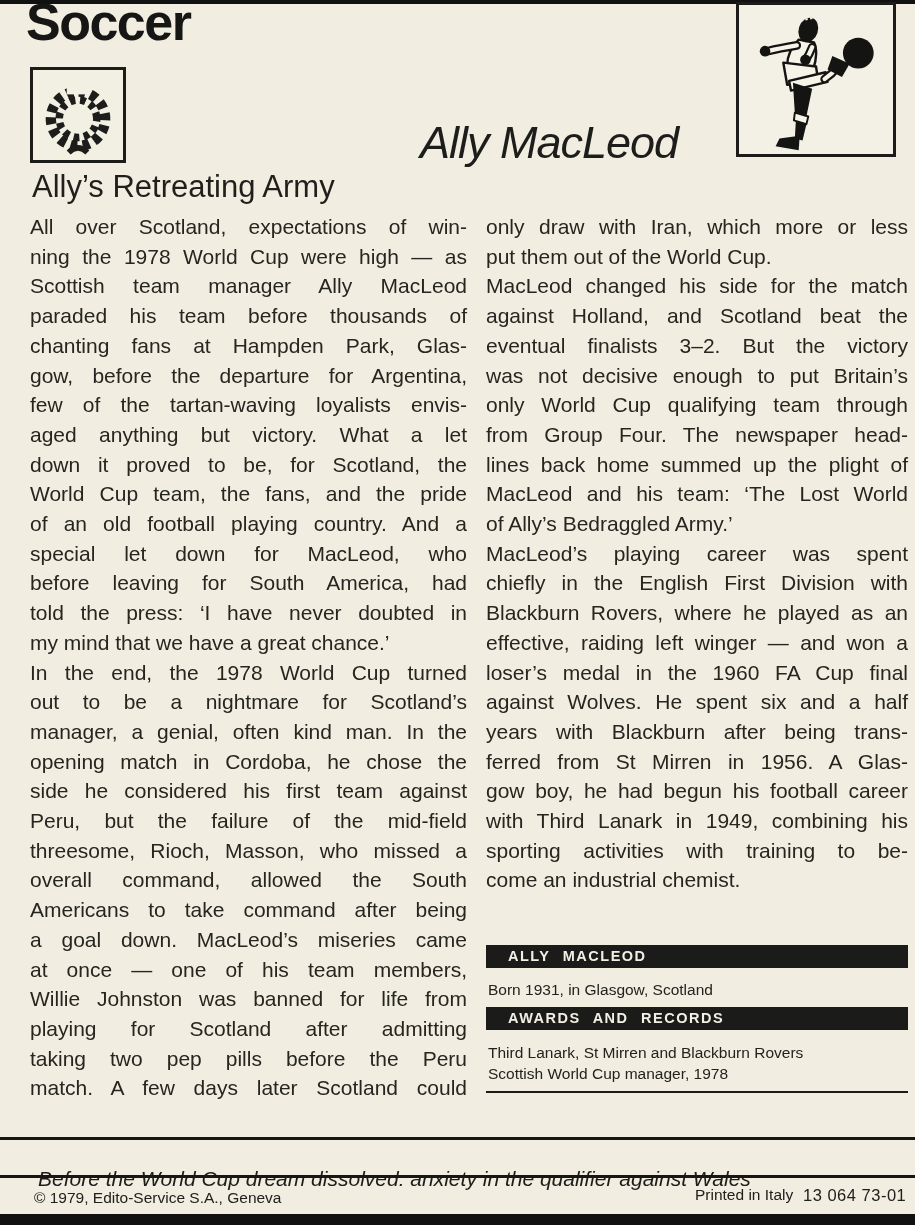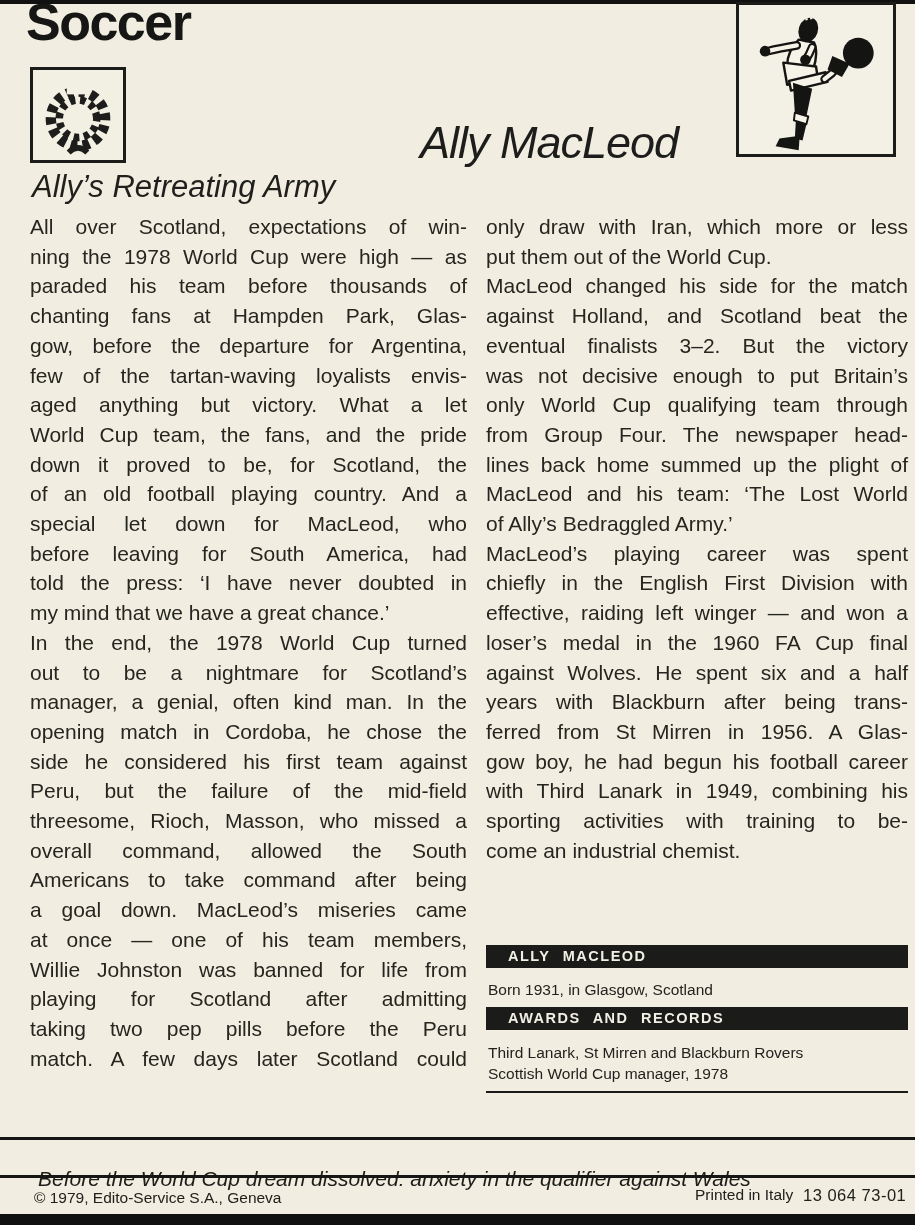--- a/index.html
+++ b/index.html
@@ -29,21 +29,21 @@
   }
   .player-box svg{display:block;width:100%;height:100%;}
 
   .subject-name{
     position:absolute;left:420px;top:117px;
     font-style:italic;font-size:45px;letter-spacing:-1px;color:#1d1d1b;
     white-space:nowrap;
   }
   .headline{
     position:absolute;left:32px;top:169px;
-    font-style:italic;font-size:31px;color:#201f1c;
+    font-size:31px;color:#201f1c;
     white-space:nowrap;
   }
 
   .col{position:absolute;top:212px;font-size:21px;line-height:29.7px;color:#26251f;}
   .col1{left:30px;width:437px;}
   .col2{left:486px;width:422px;}
   .col .line{text-align:justify;text-align-last:justify;}
   .col .line.end{text-align-last:left;}
 
   .panel{position:absolute;left:486px;top:945px;width:422px;}
@@ -116,27 +116,28 @@
     </svg>
   </div>
 
   <div class="subject-name">Ally MacLeod</div>
 
   <div class="headline">Ally’s Retreating Army</div>
 
   <div class="col col1">
       <div class="line">All over Scotland, expectations of win-</div>
       <div class="line">ning the 1978 World Cup were high — as</div>
+      <div class="line">Scottish team manager Ally MacLeod</div>
       <div class="line">paraded his team before thousands of</div>
       <div class="line">chanting fans at Hampden Park, Glas-</div>
       <div class="line">gow, before the departure for Argentina,</div>
       <div class="line">few of the tartan-waving loyalists envis-</div>
       <div class="line">aged anything but victory. What a let</div>
+      <div class="line">down it proved to be, for Scotland, the</div>
       <div class="line">World Cup team, the fans, and the pride</div>
-      <div class="line">down it proved to be, for Scotland, the</div>
       <div class="line">of an old football playing country. And a</div>
       <div class="line">special let down for MacLeod, who</div>
       <div class="line">before leaving for South America, had</div>
       <div class="line">told the press: ‘I have never doubted in</div>
       <div class="line end">my mind that we have a great chance.’</div>
       <div class="line">In the end, the 1978 World Cup turned</div>
       <div class="line">out to be a nightmare for Scotland’s</div>
       <div class="line">manager, a genial, often kind man. In the</div>
       <div class="line">opening match in Cordoba, he chose the</div>
       <div class="line">side he considered his first team against</div>
@@ -159,20 +160,21 @@
       <div class="line">against Holland, and Scotland beat the</div>
       <div class="line">eventual finalists 3–2. But the victory</div>
       <div class="line">was not decisive enough to put Britain’s</div>
       <div class="line">only World Cup qualifying team through</div>
       <div class="line">from Group Four. The newspaper head-</div>
       <div class="line">lines back home summed up the plight of</div>
       <div class="line">MacLeod and his team: ‘The Lost World</div>
       <div class="line end">of Ally’s Bedraggled Army.’</div>
       <div class="line">MacLeod’s playing career was spent</div>
       <div class="line">chiefly in the English First Division with</div>
+      <div class="line">Blackburn Rovers, where he played as an</div>
       <div class="line">effective, raiding left winger — and won a</div>
       <div class="line">loser’s medal in the 1960 FA Cup final</div>
       <div class="line">against Wolves. He spent six and a half</div>
       <div class="line">years with Blackburn after being trans-</div>
       <div class="line">ferred from St Mirren in 1956. A Glas-</div>
       <div class="line">gow boy, he had begun his football career</div>
       <div class="line">with Third Lanark in 1949, combining his</div>
       <div class="line">sporting activities with training to be-</div>
       <div class="line end">come an industrial chemist.</div>
     </div>

